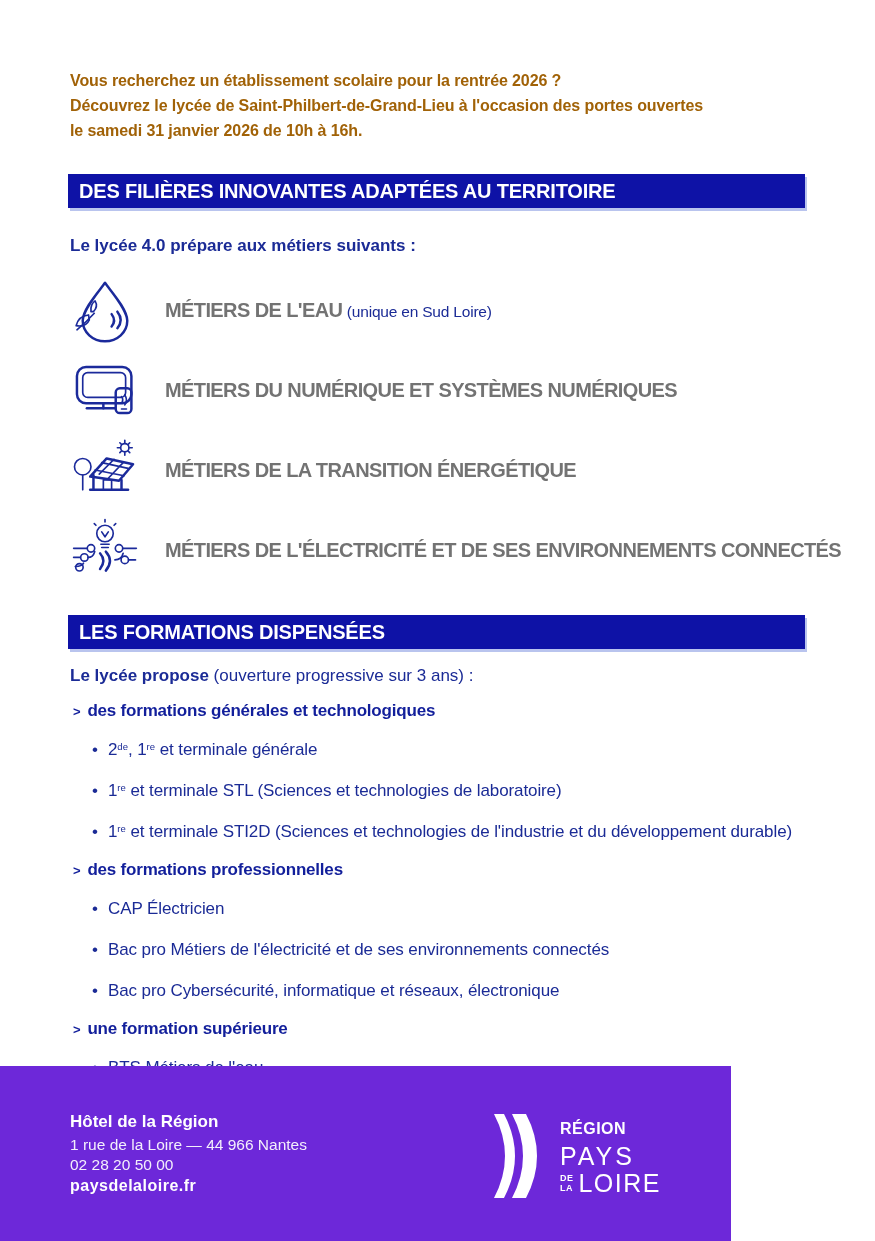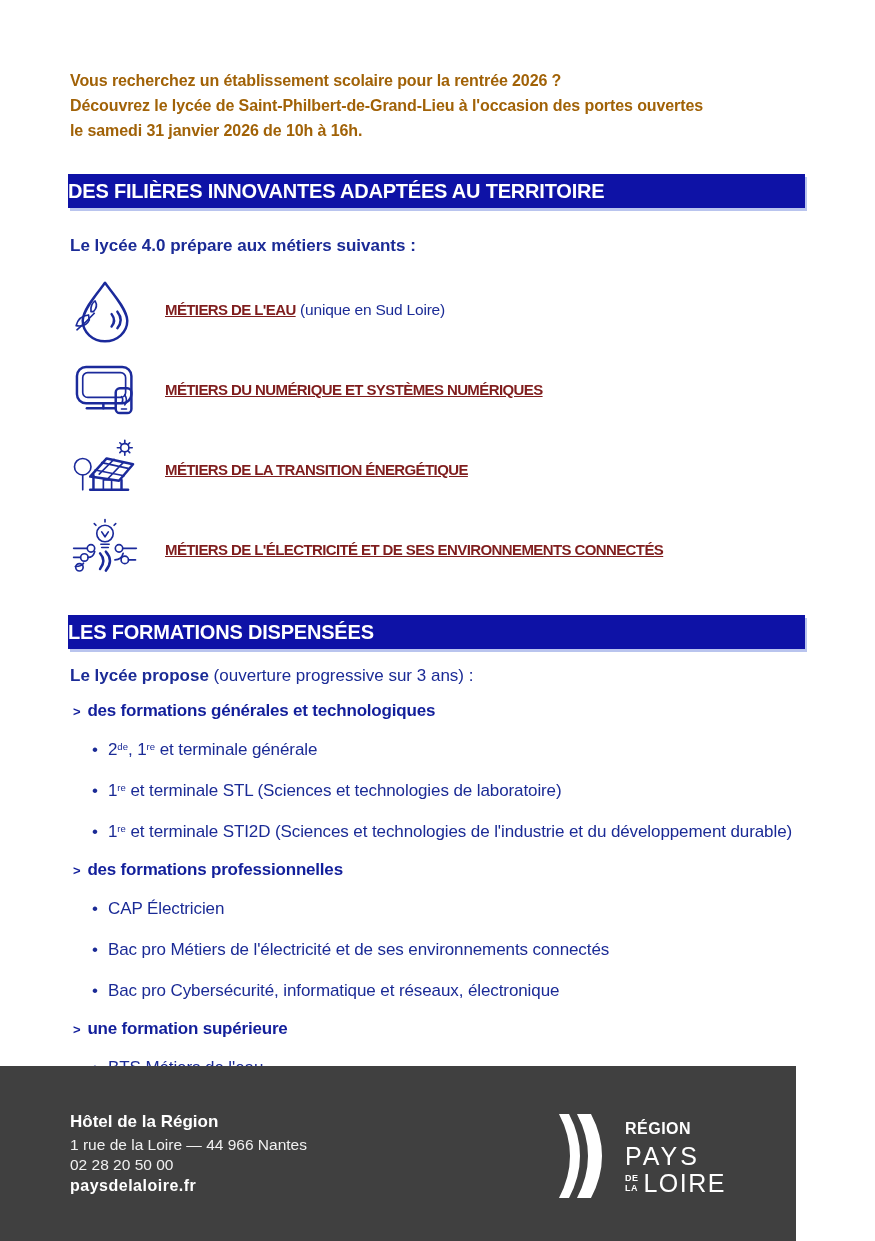--- a/index.html
+++ b/index.html
@@ -12,45 +12,46 @@
     color:#1b2b96;
   }
   
   .intro{margin:68px 70px 0 70px;font-size:16px;font-weight:700;line-height:25px;letter-spacing:-0.1px;color:#a16207;}
   
   .banner{
     margin:31px 70px 0 68px;
     height:34px;line-height:34px;
     background:#0e12a6;color:#ffffff;
     font-size:20px;font-weight:700;letter-spacing:-0.2px;
+    padding-left:11px;
     box-shadow:2px 3px 0 #b9c4ee;
   }
   .banner.second{margin-top:32px;}
   .lead{margin:27px 70px 0 70px;font-size:17px;line-height:22px;}
   .lead .bold{font-weight:700;}
   .lead2{margin-top:16px;}
   
   .metiers{margin:20px 70px 0 70px;}
   .metier-row{display:flex;align-items:center;min-height:64px;margin-bottom:14px;}
   .metier-icon{width:70px;height:66px;flex:none;}
   .metier-icon svg{width:100%;height:100%;}
   .metier-text{margin-left:25px;white-space:nowrap;}
-  .metier-label{font-size:15px;font-weight:700;letter-spacing:-0.6px;color:#7f1d1d;text-decoration:underline;}
+  .metier-label{font-size:20px;font-weight:700;letter-spacing:-0.6px;color:#737373;}
   .metier-note{font-size:15.5px;font-weight:400;letter-spacing:-0.2px;color:#1b2b96;}
   
   .group-heading{margin:14px 70px 0 73px;display:flex;align-items:baseline;font-size:17px;font-weight:700;letter-spacing:-0.2px;color:#121f9b;}
   .group-heading .chev{font-size:13px;margin-right:7px;font-weight:700;}
   ul.bullets{margin:12px 60px 0 70px;padding:0;list-style:none;font-size:17px;line-height:25px;letter-spacing:-0.1px;color:#1b2b96;}
   ul.bullets li{position:relative;padding-left:22px;margin:16px;}
   ul.bullets li::before{content:"\2022";position:absolute;left:6px;top:0;font-size:17px;color:#1b2b96;}
   sup{font-size:0.56em;line-height:0;vertical-align:0.5em;letter-spacing:0;}
   
   .footer{
-    position:absolute;left:0;bottom:0;width:796px;height:175px;
-    background:#404040;color:#ffffff;
+    position:absolute;left:0;bottom:0;width:731px;height:175px;
+    background:#6d28d9;color:#ffffff;
     box-sizing:border-box;
     padding:46px 70px 0 70px;
     display:flex;justify-content:space-between;align-items:flex-start;
   }
   .footer-info{font-size:15.5px;line-height:20px;color:rgba(255,255,255,0.92);}
   .footer-org{font-size:17px;font-weight:700;color:#ffffff;margin-bottom:3px;}
   .footer-site{font-size:16px;font-weight:700;color:#ffffff;letter-spacing:0.5px;margin-top:1px;text-decoration:none;display:inline-block;}
   .logo{display:flex;align-items:center;margin-top:2px;}
   .logo-marks{width:56px;height:84px;margin-right:14px;}
   .logo-text{color:#ffffff;}

